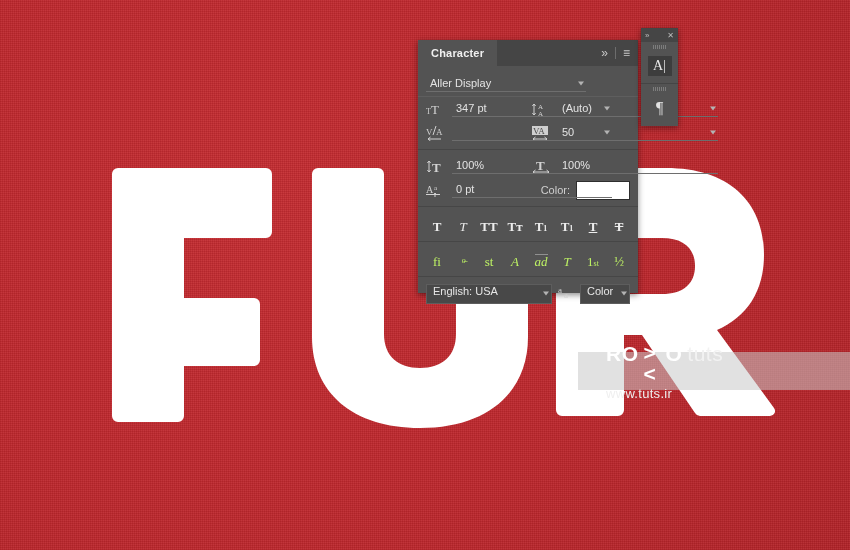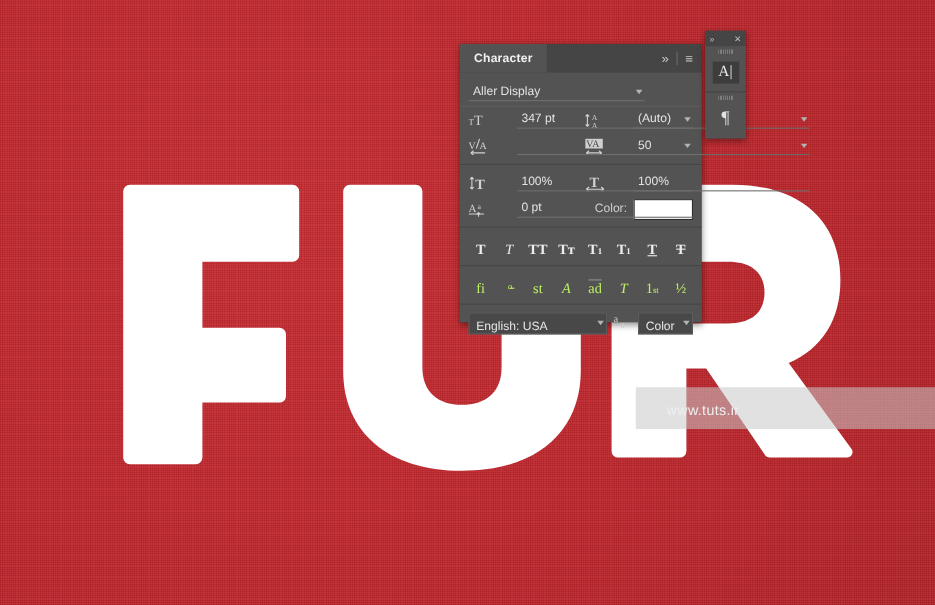--- a/index.html
+++ b/index.html
@@ -52,21 +52,21 @@
   #tab-tools{display:flex;align-items:center;gap:7px;padding-right:8px;color:#c9c9c9;}
   .tabicon{font-size:12px;line-height:1;cursor:default;}
   .tabdiv{width:1px;height:12px;background:#6d6d6d;}
 
   #panel-body{padding:6px 8px 0 8px;}
   .prow{display:flex;align-items:center;height:24px;}
   .lbl-ico{
     width:26px;flex:none;color:#d2d2d2;font-size:12px;
     display:flex;align-items:center;justify-content:flex-start;
   }
-  .fieldwrap{position:relative;flex:1;display:flex;align-items:center;margin-left:18px;}
+  .fieldwrap{position:relative;flex:1;display:flex;align-items:center;}
   .field{
     flex:1;border:0;border-bottom:1px solid #6e6e6e;background:transparent;
     color:#e3e3e3;font-size:11px;font-family:"Liberation Sans",sans-serif;
     padding:1px 14px 2px 4px;outline:none;min-width:0;
   }
   .field.disabled{color:#8e8e8e;}
   .caret{
     position:absolute;right:2px;top:50%;transform:translateY(-60%);
     width:0;height:0;border-left:3.5px solid transparent;border-right:3.5px solid transparent;
     border-top:4px solid #b3b3b3;pointer-events:none;
@@ -103,26 +103,26 @@
   .sbtn.ital{font-style:italic;font-weight:normal;}
   .sbtn.ul{text-decoration:underline;}
   .sbtn.strike{text-decoration:line-through;}
   .obtn{
     color:#bef264;font-family:"Liberation Serif",serif;
     font-size:13px;line-height:1;display:flex;align-items:flex-end;justify-content:center;
     min-width:18px;height:18px;
   }
   .obtn.ital{font-style:italic;}
   .obtn sup{font-size:8px;}
-  .obtn .over{border-top:1.2px solid #909090;display:inline-block;padding-top:0px;}
+  .obtn .over{border-top:1.2px solid #909090;display:inline-block;padding-top:0px;font-style:italic;}
 
   
   #row-bottom{display:flex;align-items:center;gap:6px;height:26px;}
   .selbox{
-    background:#484848;border:1px solid #5d5d5d;height:18px;display:flex;align-items:flex-end;
+    background:#484848;border:1px solid #5d5d5d;height:18px;display:flex;align-items:flex-start;
     position:relative;padding:0 14px 0 6px;color:#e6e6e6;font-size:11px;
   }
   #lang-box{flex:0 0 104px;}
   #aa-box{flex:1;}
   #aa-icon{color:#d0d0d0;font-family:"Liberation Serif",serif;font-size:12px;flex:none;}
 
   
   #dock{
     position:absolute;left:641px;top:28px;width:37px;height:98px;
     background:#535353;box-shadow:0 2px 6px rgba(0,0,0,.4);
@@ -158,20 +158,26 @@
 
   <path d="M118 168 h148 a6 6 0 0 1 6 6 v58 a6 6 0 0 1 -6 6 h-82 v60 h70 a6 6 0 0 1 6 6 v56 a6 6 0 0 1 -6 6 h-70 v50 a6 6 0 0 1 -6 6 h-60 a6 6 0 0 1 -6 -6 v-242 a6 6 0 0 1 6 -6 z" fill="#ffffff"></path>
 
   <path d="M318 168 h60 a6 6 0 0 1 6 6 v160 c0 22 14 34 36 34 c22 0 36 -12 36 -34 v-160 a6 6 0 0 1 6 -6 h60 a6 6 0 0 1 6 6 v163 c0 55 -40 91 -108 91 c-68 0 -108 -36 -108 -91 v-163 a6 6 0 0 1 6 -6 z" fill="#ffffff"></path>
 
   <path d="M562 168 h104 c62 0 98 33 98 87 c0 36 -17 62 -47 75 l57 78 a5 5 0 0 1 -4 8 h-70 a6 6 0 0 1 -5 -3 l-53 -78 h-18 v75 a6 6 0 0 1 -6 6 h-56 a6 6 0 0 1 -6 -6 v-236 a6 6 0 0 1 6 -6 z M624 238 v56 h38 c21 0 33 -10 33 -28 c0 -18 -12 -28 -33 -28 z" fill="#ffffff"></path>
 </svg>
 
 <div id="watermark">
   <div id="wm-inner">
+    <div class="wm-brand">
+      <span>RO</span>
+        <span class="wm-x">&gt;&lt;</span>
+        <span>O</span>
+      <span class="light">tuts</span>
+    </div>
     <div class="wm-url">www.tuts.ir</div>
   </div>
 </div>
 
 <div id="char-panel">
 
   <div id="panel-tabbar">
     <div id="tab-character">Character</div>
     <div id="tabbar-spacer"></div>
     <div id="tab-tools">

